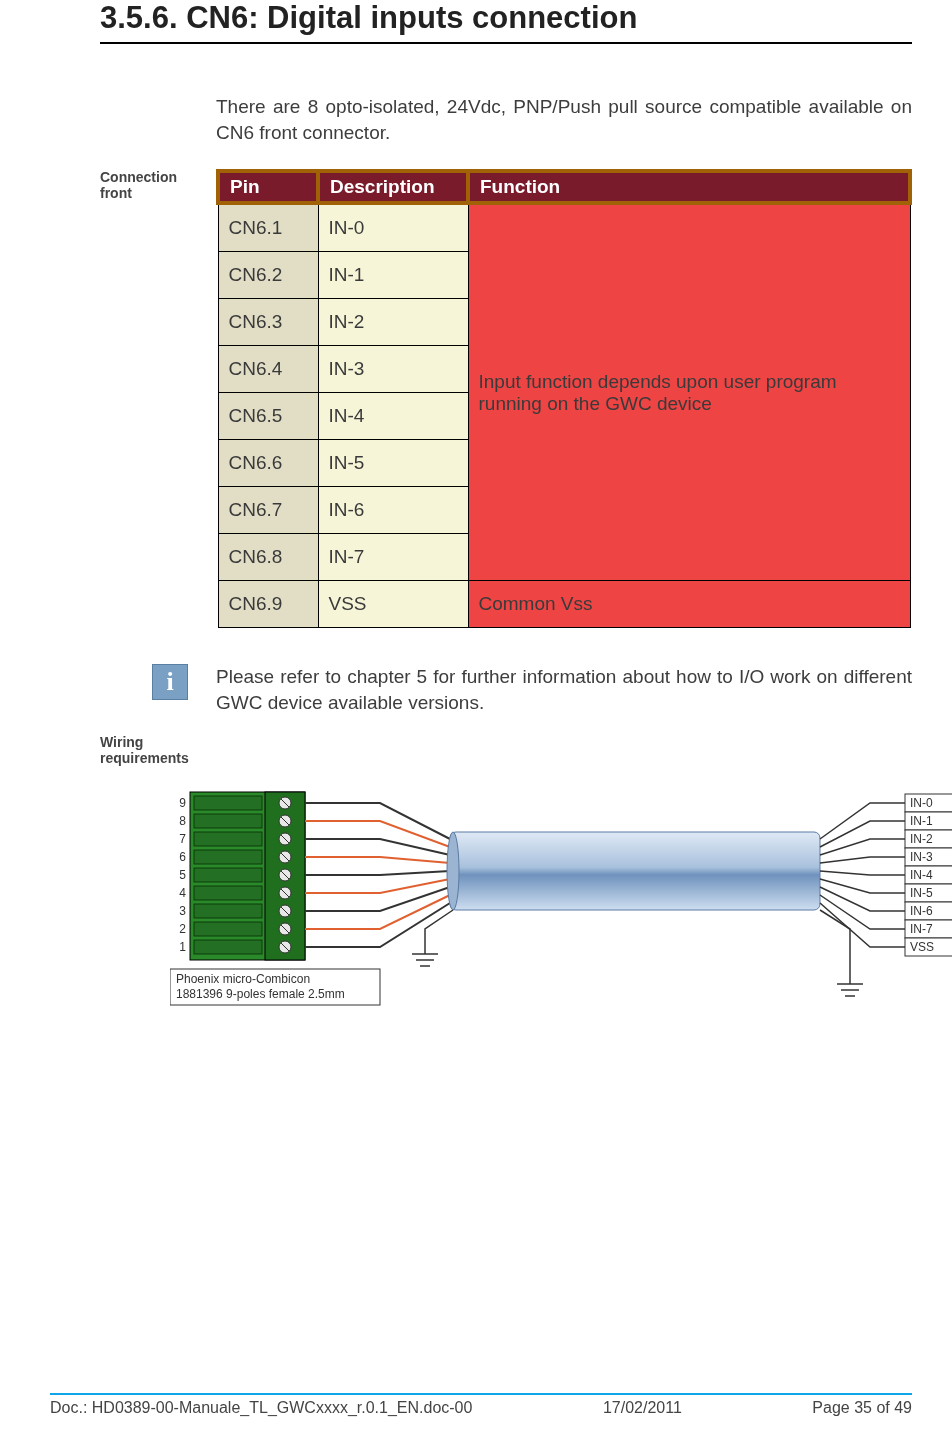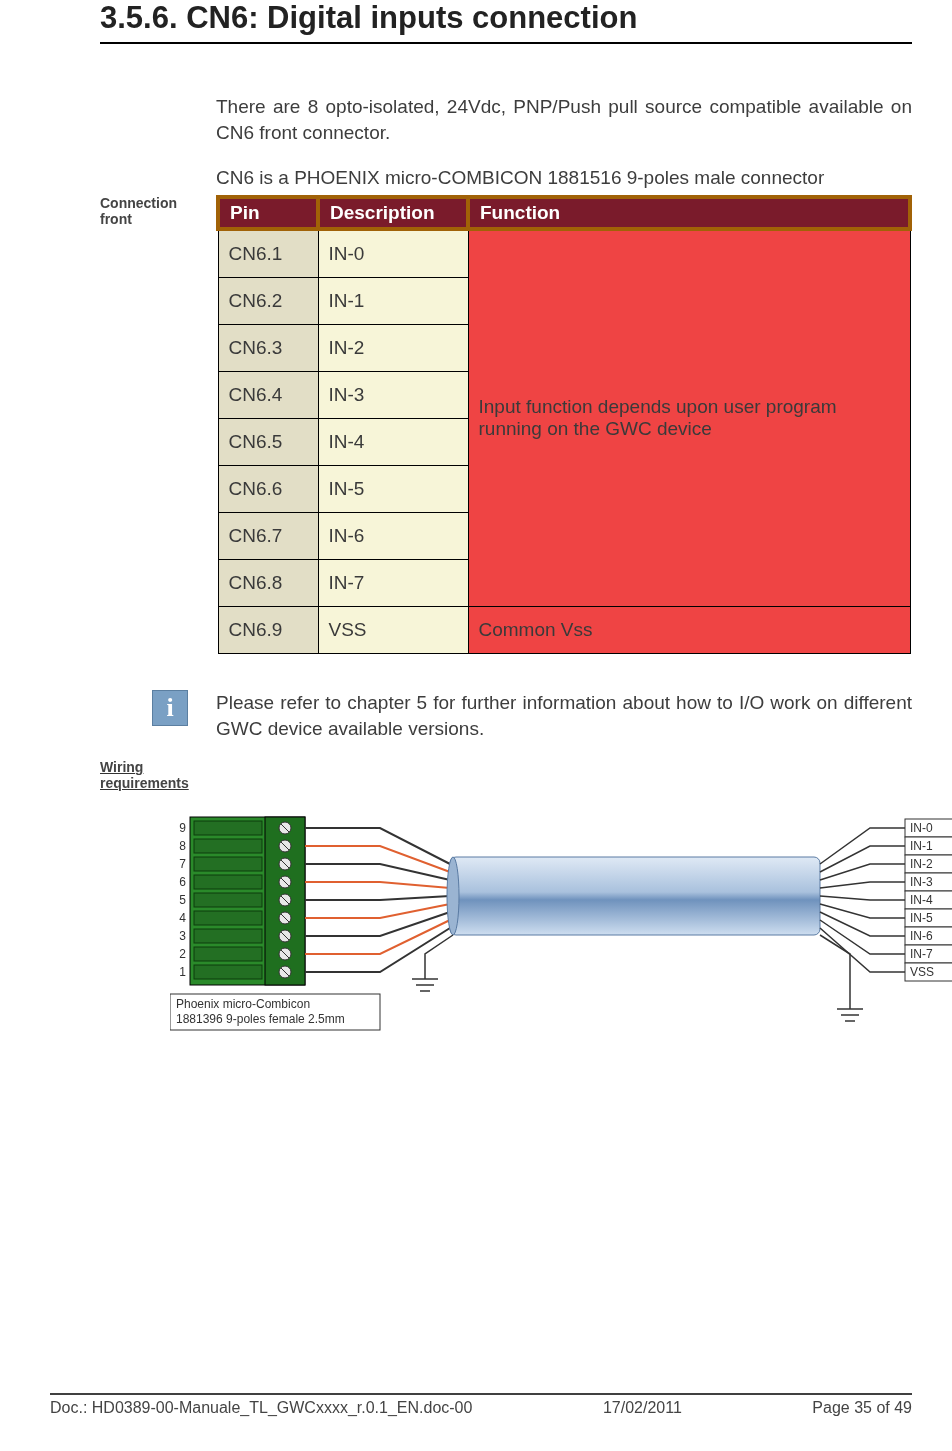--- a/index.html
+++ b/index.html
@@ -86,21 +86,21 @@
   .func-cell { background: #ef4444; color: #333; vertical-align: middle; margin-top: 48px; }
   .diagram-block {
     margin-top: 10px;
     margin-left: 70px;
   }
   .footer {
     position: absolute;
     bottom: 34px;
     left: 50px;
     right: 40px;
-    border-top: 2px solid #404040;
+    border-top: 2px solid #0ea5e9;
     padding-top: 4px;
     display: flex;
     justify-content: space-between;
     font-size: 16px;
     color: #444;
   }
   svg text { font-family: Arial, sans-serif; }
 </style>
 </head>
 <body>
@@ -108,21 +108,20 @@
 <div class="page">
   <h2 class="section-title">3.5.6. CN6: Digital inputs connection</h2>
 
   <div class="two-col">
     <div class="side-label"></div>
     <div class="body-text">There are 8 opto-isolated, 24Vdc, PNP/Push pull source compatible available on CN6 front connector.</div>
   </div>
 
   <div class="two-col" style="margin-top:20px; margin-bottom:4px;">
     <div class="side-label"></div>
-    <div class="body-text">CN6 is a PHOENIX micro-COMBICON 1881516 9-poles male connector</div>
   </div>
 
   <div class="two-col" style="align-items:flex-start;">
     <div class="side-label">Connection front</div>
     <div style="flex:1;">
       <table class="conn-table">
         <tbody>
             <tr>
           <th>Pin</th>
           <th>Description</th>
@@ -171,21 +170,21 @@
     </div>
   </div>
 
   <div class="two-col" style="margin-top:36px;">
     <div class="side-icon">
       <div class="info-icon">i</div>
     </div>
     <div class="body-text">Please refer to chapter 5 for further information about how to I/O work on different GWC device available versions.</div>
   </div>
 
-  <div class="two-col" style="margin-top:12px;text-decoration:underline;">
+  <div class="two-col" style="margin-top:12px;">
     <div class="side-label">Wiring requirements</div>
   </div>
 
   <div class="diagram-block">
     <svg width="790" height="230" viewBox="0 0 790 230">
 
       <g>
         <rect x="20" y="8" width="115" height="168" fill="#2a8a2a" stroke="#000"></rect>
         <rect x="95" y="8" width="40" height="168" fill="#1f6f1f" stroke="#000"></rect>
 

